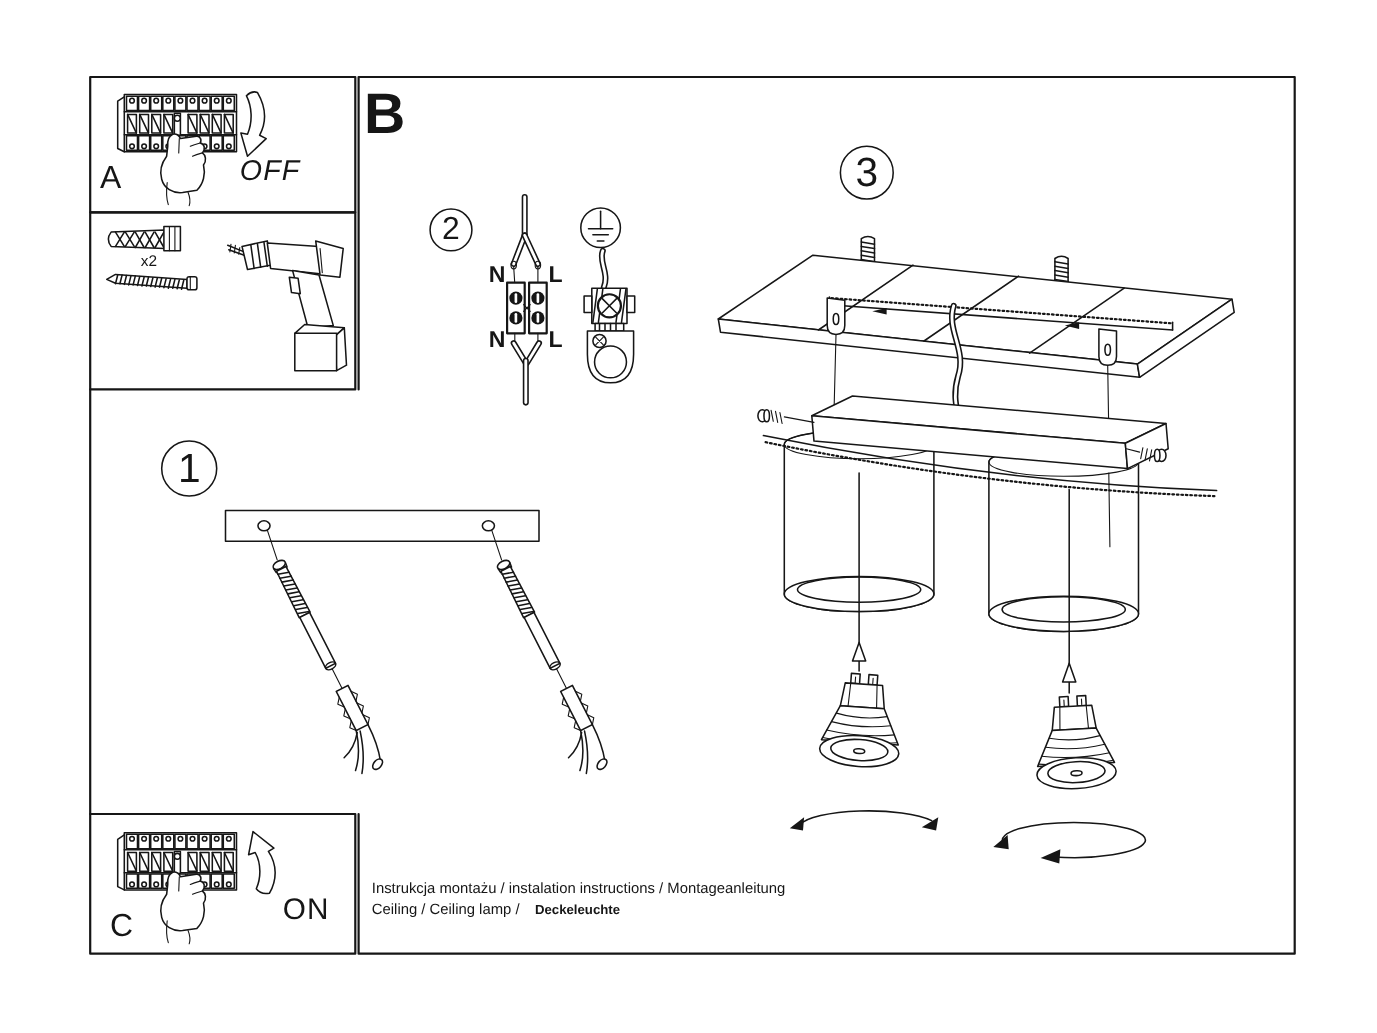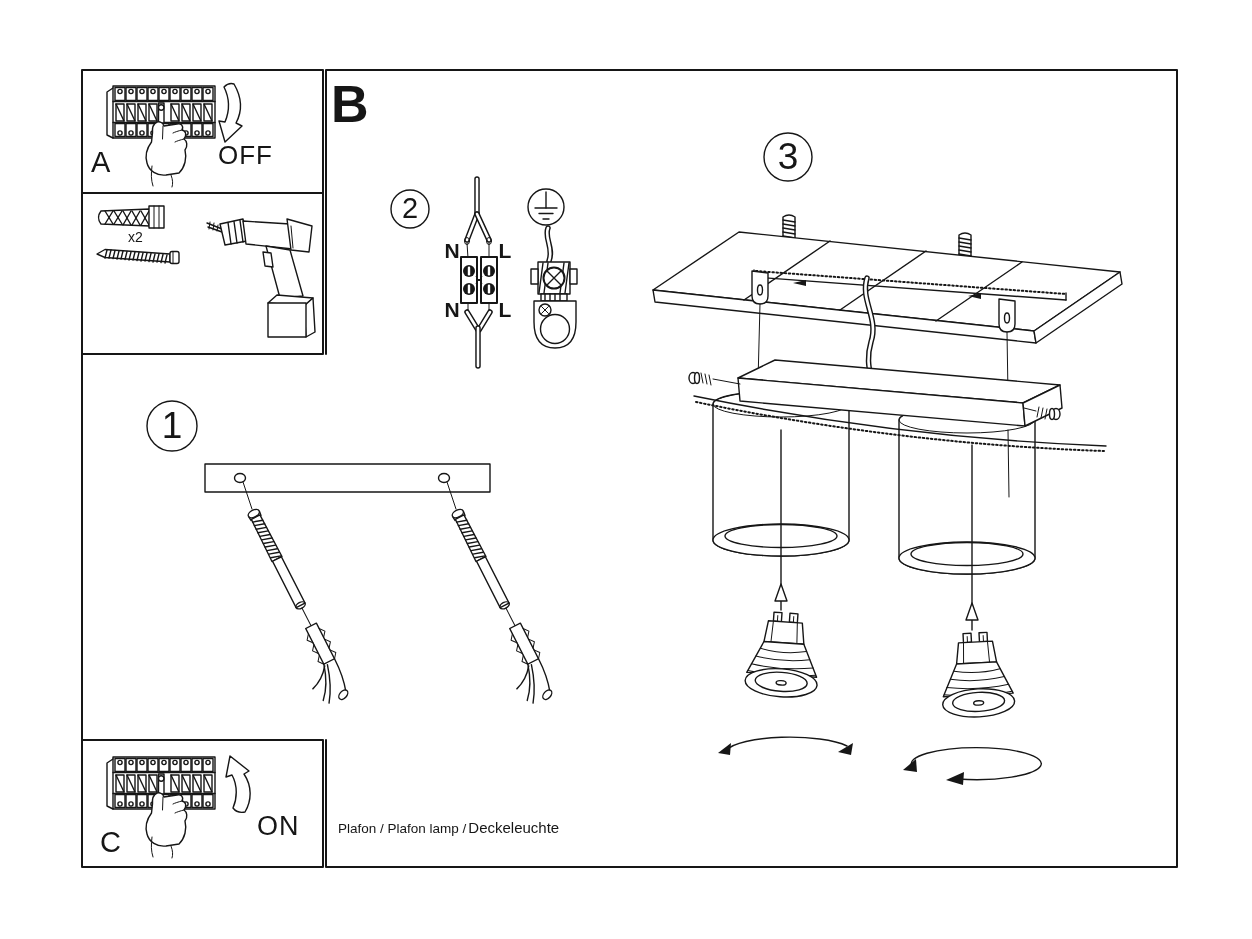--- a/index.html
+++ b/index.html
@@ -22,21 +22,21 @@
   .txt{position:absolute;white-space:nowrap;line-height:1;color:#161616;}
   .big-b{font-size:52px;font-weight:700;}
   .boxlabel{font-size:29px;}
   .switchword{font-size:26px;letter-spacing:1px;}
   .num{position:absolute;transform:translate(-50%,-54%);}
   .n38{font-size:37px;}
   .n30{font-size:29px;}
   .nl{font-size:21px;font-weight:700;transform:translate(-50%,-50%);}
   .x2{font-size:14px;}
   .foot{font-size:13.5px;}
-  .foot-big{font-size:15px;margin-left:2px;}
+  .foot-big{font-size:12px;margin-left:14px;font-weight:bold;}
 </style>
 </head>
 <body>
 
 <div class="canvas">
 
   <svg class="art" viewBox="0 0 1252 939" aria-hidden="true">
     <defs>
 
       <g id="breakerPanel">
@@ -445,33 +445,34 @@
     </g>
 
     <g>
       <use href="#breakerPanel" transform="translate(107,757)"></use>
       <path class="fw" d="M245,812 C252,800 252,786 244,774 L249,771 L230,756 L226,777 L232,775
                C238,786 237,799 233,808 C236,812 240,813 245,812 Z"></path>
     </g>
   </svg>
 
   <div class="txt boxlabel" style="left:91px;top:148px;">A</div>
-  <div class="txt switchword" style="left:218px;top:142px;">OFF</div>
+  <div class="txt switchword" style="left:218px;top:142px;font-style:italic;">OFF</div>
 
   <div class="txt x2" style="left:128px;top:230px;">x2</div>
 
   <div class="txt big-b" style="left:331px;top:78px;">B</div>
 
   <div class="txt num n30" style="left:410px;top:210px;">2</div>
   <div class="txt num n38" style="left:172px;top:427px;">1</div>
   <div class="txt num n38" style="left:788px;top:158px;">3</div>
 
   <div class="txt nl" style="left:452px;top:250px;">N</div>
   <div class="txt nl" style="left:505px;top:250px;">L</div>
   <div class="txt nl" style="left:452px;top:309px;">N</div>
   <div class="txt nl" style="left:505px;top:309px;">L</div>
 
   <div class="txt boxlabel" style="left:100px;top:828px;">C</div>
   <div class="txt switchword" style="left:218px;top:813px;font-size:27px;margin-left:39px;">ON</div>
 
-  <div class="txt foot" style="left:338px;top:820px;"><span>Plafon / Plafon lamp /</span><span class="foot-big">Deckeleuchte</span></div>
+  <div class="txt foot" style="left:338px;top:801px;">Instrukcja montażu / instalation instructions / Montageanleitung</div>
+  <div class="txt foot" style="left:338px;top:820px;"><span>Ceiling / Ceiling lamp /</span><span class="foot-big">Deckeleuchte</span></div>
 
 </div>
 
 </body></html>

